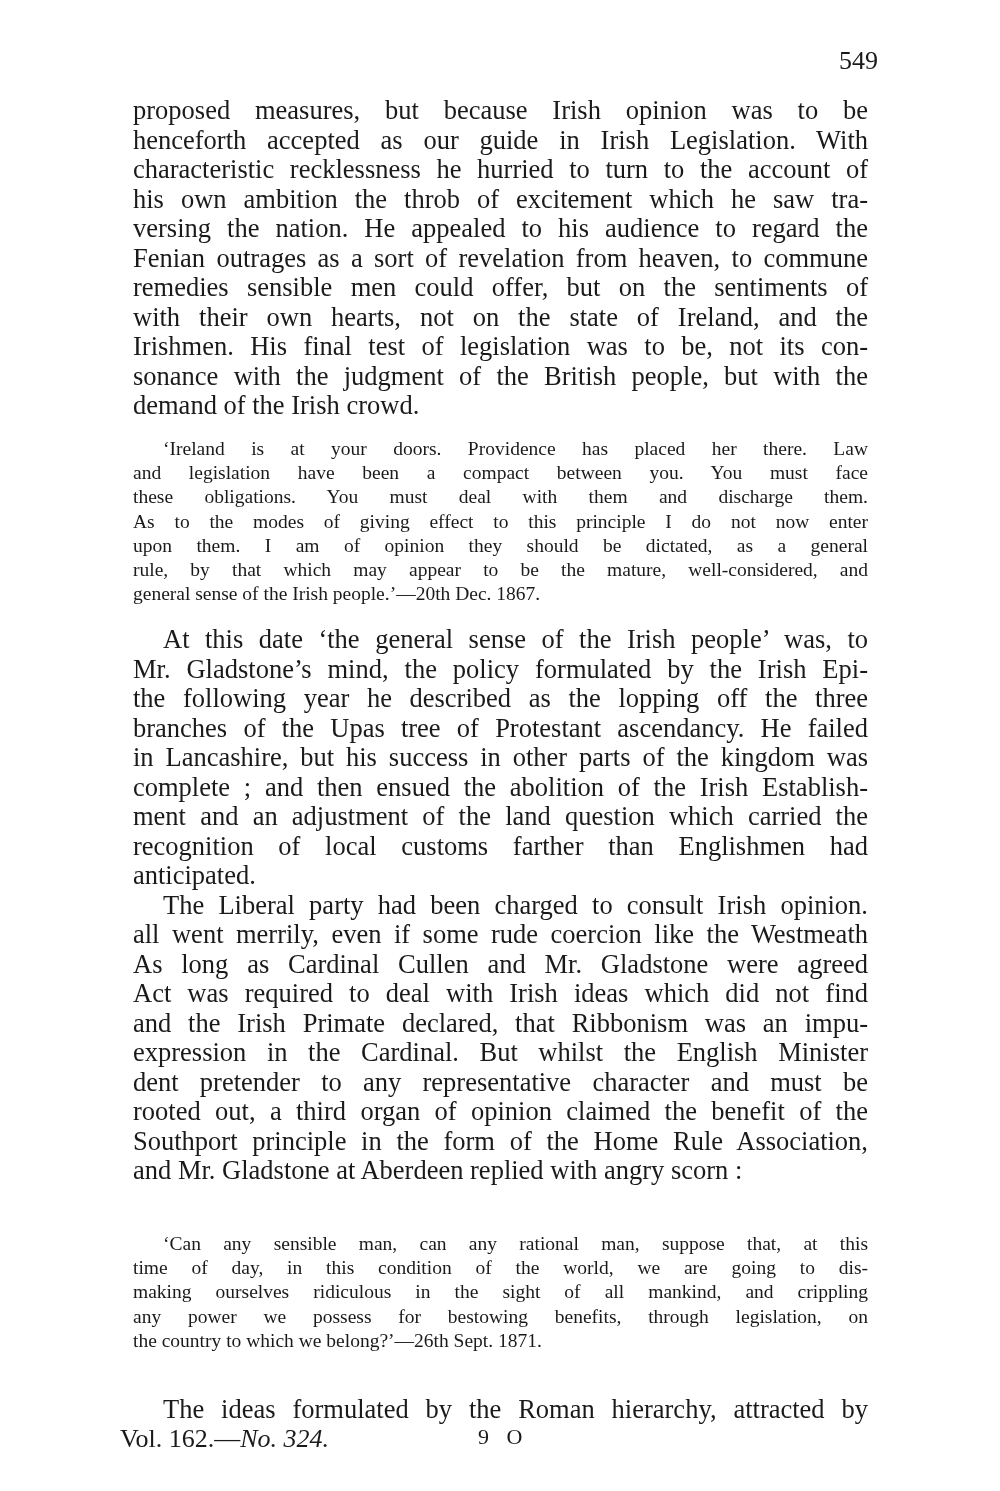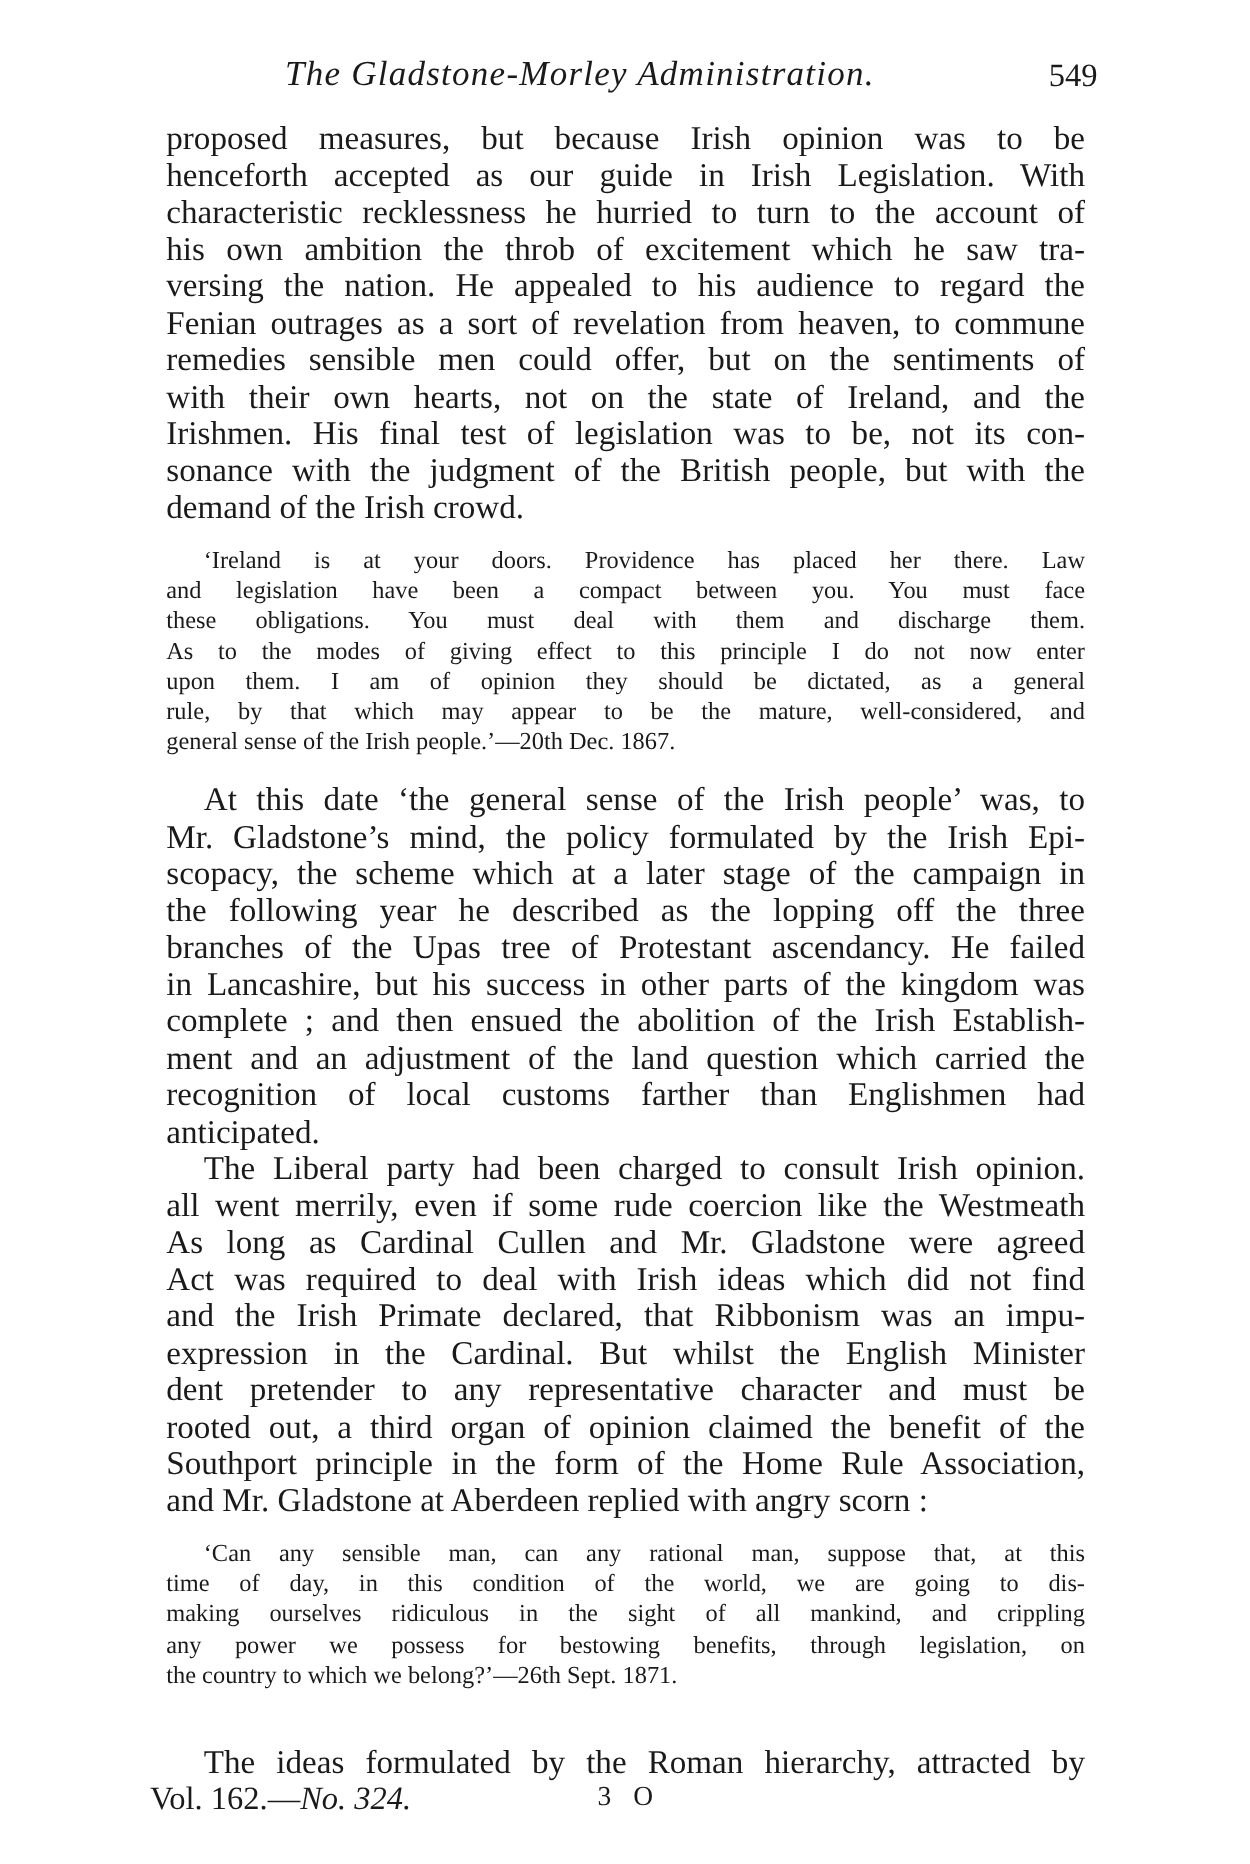--- a/index.html
+++ b/index.html
@@ -23,21 +23,20 @@
   .footer .vol { position: absolute; left: 0; top: 0; }
   .footer .vol i { font-style: italic; }
   .footer .sig { position: absolute; left: 358px; top: 0; letter-spacing: 6px; font-size: 22px; }
 </style>
 </head>
 <body>
 
 <div class="page">
 
   <div class="header">
-    <span class="header-title">The Gladstone-Morley Administration.</span>
     <span class="page-number">549</span>
   </div>
 
   <div class="block body-text p1">
     <span class="line">proposed measures, but because Irish opinion was to be</span>
     <span class="line">henceforth accepted as our guide in Irish Legislation. With</span>
     <span class="line">characteristic recklessness he hurried to turn to the account of</span>
     <span class="line">his own ambition the throb of excitement which he saw tra-</span>
     <span class="line">versing the nation. He appealed to his audience to regard the</span>
     <span class="line">Fenian outrages as a sort of revelation from heaven, to commune</span>
@@ -54,21 +53,20 @@
     <span class="line">these obligations. You must deal with them and discharge them.</span>
     <span class="line">As to the modes of giving effect to this principle I do not now enter</span>
     <span class="line">upon them. I am of opinion they should be dictated, as a general</span>
     <span class="line">rule, by that which may appear to be the mature, well-considered, and</span>
     <span class="line last">general sense of the Irish people.’—20th Dec. 1867.</span>
   </div>
 
   <div class="block body-text p2">
     <span class="line indent">At this date ‘the general sense of the Irish people’ was, to</span>
     <span class="line">Mr. Gladstone’s mind, the policy formulated by the Irish Epi-</span>
-    <span class="line">scopacy, the scheme which at a later stage of the campaign in</span>
     <span class="line">the following year he described as the lopping off the three</span>
     <span class="line">branches of the Upas tree of Protestant ascendancy. He failed</span>
     <span class="line">in Lancashire, but his success in other parts of the kingdom was</span>
     <span class="line">complete ; and then ensued the abolition of the Irish Establish-</span>
     <span class="line">ment and an adjustment of the land question which carried the</span>
     <span class="line">recognition of local customs farther than Englishmen had</span>
     <span class="line last">anticipated.</span>
     <span class="line indent">The Liberal party had been charged to consult Irish opinion.</span>
     <span class="line">all went merrily, even if some rude coercion like the Westmeath</span>
     <span class="line">As long as Cardinal Cullen and Mr. Gladstone were agreed</span>
@@ -88,16 +86,16 @@
     <span class="line">any power we possess for bestowing benefits, through legislation, on</span>
     <span class="line last">the country to which we belong?’—26th Sept. 1871.</span>
   </div>
 
   <div class="block body-text p3">
     <span class="line indent">The ideas formulated by the Roman hierarchy, attracted by</span>
   </div>
 
   <div class="footer">
     <span class="vol"><span>Vol. 162.—</span><i>No. 324.</i></span>
-    <span class="sig">3 O</span>
+    <span class="sig">9 O</span>
   </div>
 
 </div>
 
 </body></html>

